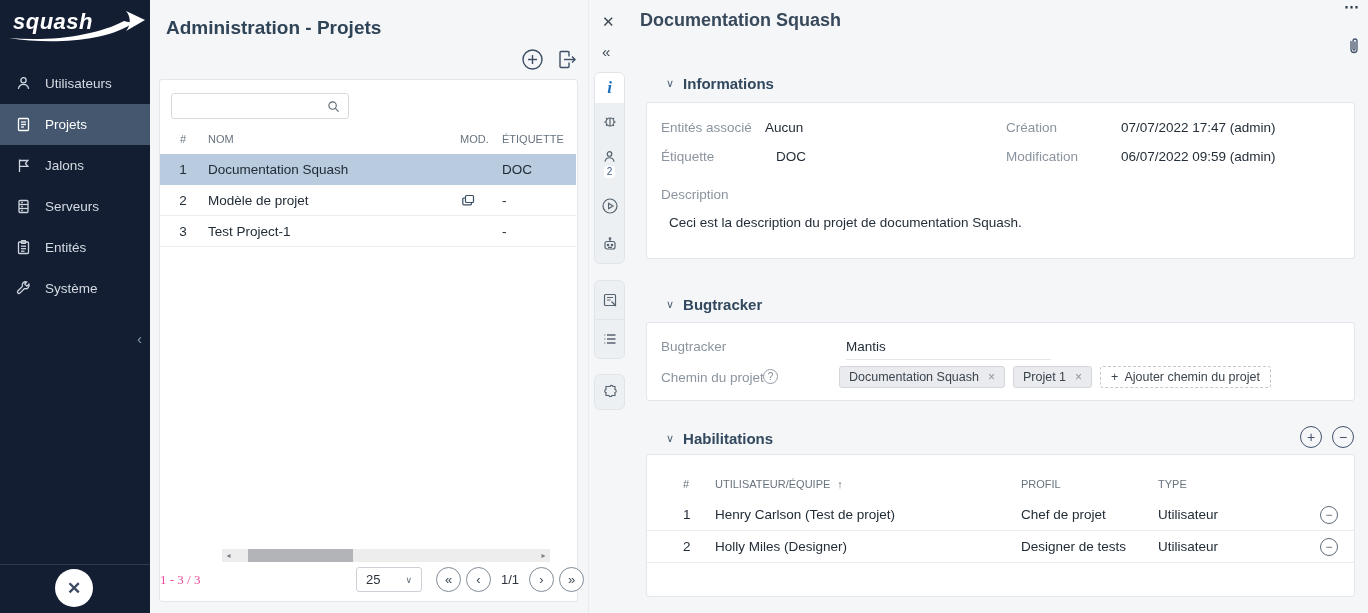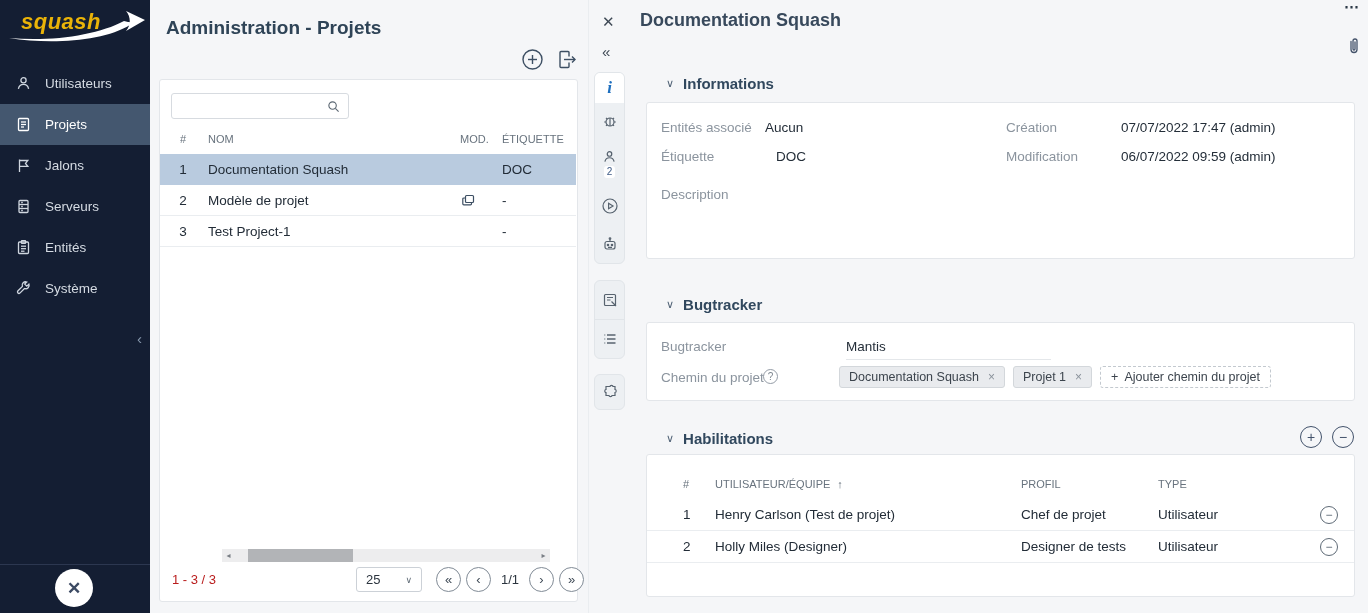--- a/index.html
+++ b/index.html
@@ -10,21 +10,21 @@
     background: #f5f6f8;
     overflow: hidden;
     color: #222c37;
   }
   svg { display:block; }
 
   
   .sidebar { position:absolute; left:0; top:0; width:150px; height:613px; background:#141e33; z-index:5; }
   .logo { position:relative; height:50px; }
   .logo-swoosh { position:absolute; left:4px; top:4px; }
-  .logo-text { position:absolute; left:13px; top:9px; font-size:22px; font-weight:bold; font-style:italic; color:#eab308; letter-spacing:.5px;margin-left:8px; }
+  .logo-text { position:absolute; left:13px; top:9px; font-size:22px; font-weight:bold; font-style:italic; color:#ffffff; letter-spacing:.5px; }
   .nav { position:absolute; top:63px; left:0; right:0; }
   .nav-item { height:41px; display:flex; align-items:center; padding-left:15px; gap:13px; color:#d5dbe3; font-size:13.5px; cursor:pointer; }
   .nav-item.active { background:#44576f; color:#ffffff; }
   .nav-item svg { stroke:#cfd6df; }
   .nav-item.active svg { stroke:#ffffff; }
   .side-collapse { position:absolute; right:8px; top:330px; color:#8798ad; font-size:15px; cursor:pointer; }
   .side-divider { position:absolute; left:0; right:0; top:564px; border-top:1px solid #2c3750; }
   .close-admin { position:absolute; left:55px; top:569px; width:38px; height:38px; border-radius:50%; background:#fff; color:#3c4a63; display:flex; align-items:center; justify-content:center; font-size:17px; font-weight:bold; cursor:pointer; }
 
   
@@ -42,21 +42,21 @@
   .lbody-row.selected { background:#b9cbdf; border-bottom:1px solid #b9cbdf; }
   .c-num { width:46px; text-align:center; }
   .c-name { flex:1; padding-left:2px; }
   .c-mod { width:42px; }
   .c-mod svg { stroke:#3d4f63; }
   .c-label { width:74px; }
   .lp-scroll { position:absolute; left:62px; right:27px; top:469px; height:13px; background:#ededee; }
   .scroll-arrow { position:absolute; top:0; width:13px; height:13px; font-size:8px; color:#7a7f85; display:flex; align-items:center; justify-content:center; cursor:pointer; }
   .scroll-arrow.left { left:0; } .scroll-arrow.right { right:0; }
   .scroll-thumb { position:absolute; left:26px; top:0px; width:105px; height:13px; background:#b2b4b7; cursor:grab; }
-  .lp-count { position:absolute; left:12px; top:492px; font-size:13px; color:#b91c1c; }
+  .lp-count { position:absolute; left:0; top:492px; font-size:13px; color:#ec4899;font-family:Liberation Serif, serif; }
   .lp-pagesize { position:absolute; left:196px; top:487px; width:66px; height:25px; border:1px solid #ccd1d7; border-radius:3px; display:flex; align-items:center; justify-content:space-between; padding:0 9px; font-size:13px; color:#2c353f; cursor:pointer; background:#fff; }
   .ps-caret { font-size:9px; color:#5c6873; }
   .lp-pager { position:absolute; left:276px; top:487px; display:flex; align-items:center; gap:5px; }
   .pg-btn { width:25px; height:25px; border:1px solid #818b96; border-radius:50%; display:flex; align-items:center; justify-content:center; font-size:13px; color:#3e4955; cursor:pointer; background:#fff; }
   .pg-ind { width:28px; text-align:center; font-size:13px; color:#2c353f; }
 
   
   .v-div { position:absolute; left:588px; top:0; bottom:0; border-left:1px solid #eaedf0; }
   .dt-close { position:absolute; left:602px; top:13px; font-size:15px; color:#3e4955; cursor:pointer; }
   .dt-collapse { position:absolute; left:602px; top:43px; font-size:15px; color:#3e4955; cursor:pointer; }
@@ -340,20 +340,21 @@
 <div class="card card-info">
   <div class="f-label" style="left:14px;top:17px;">Entités associé</div>
   <div class="f-value" style="left:118px;top:17px;">Aucun</div>
   <div class="f-label" style="left:359px;top:17px;">Création</div>
   <div class="f-value" style="left:474px;top:17px;">07/07/2022 17:47 (admin)</div>
   <div class="f-label" style="left:14px;top:46px;">Étiquette</div>
   <div class="f-value" style="left:129px;top:46px;">DOC</div>
   <div class="f-label" style="left:359px;top:46px;">Modification</div>
   <div class="f-value" style="left:474px;top:46px;">06/07/2022 09:59 (admin)</div>
   <div class="f-label" style="left:14px;top:84px;">Description</div>
+  <div class="desc-text">Ceci est la description du projet de documentation Squash.</div>
 </div>
 
 <div class="section-h sh-bt">
   <span class="sec-chev">∨</span>
   <span>Bugtracker</span>
 </div>
 <div class="card card-bt">
   <div class="f-label" style="left:14px;top:16px;">Bugtracker</div>
   <div class="f-value bt-underline" style="left:199px;top:16px;">Mantis</div>
   <div class="f-label" style="left:14px;top:47px;">Chemin du projet</div>

